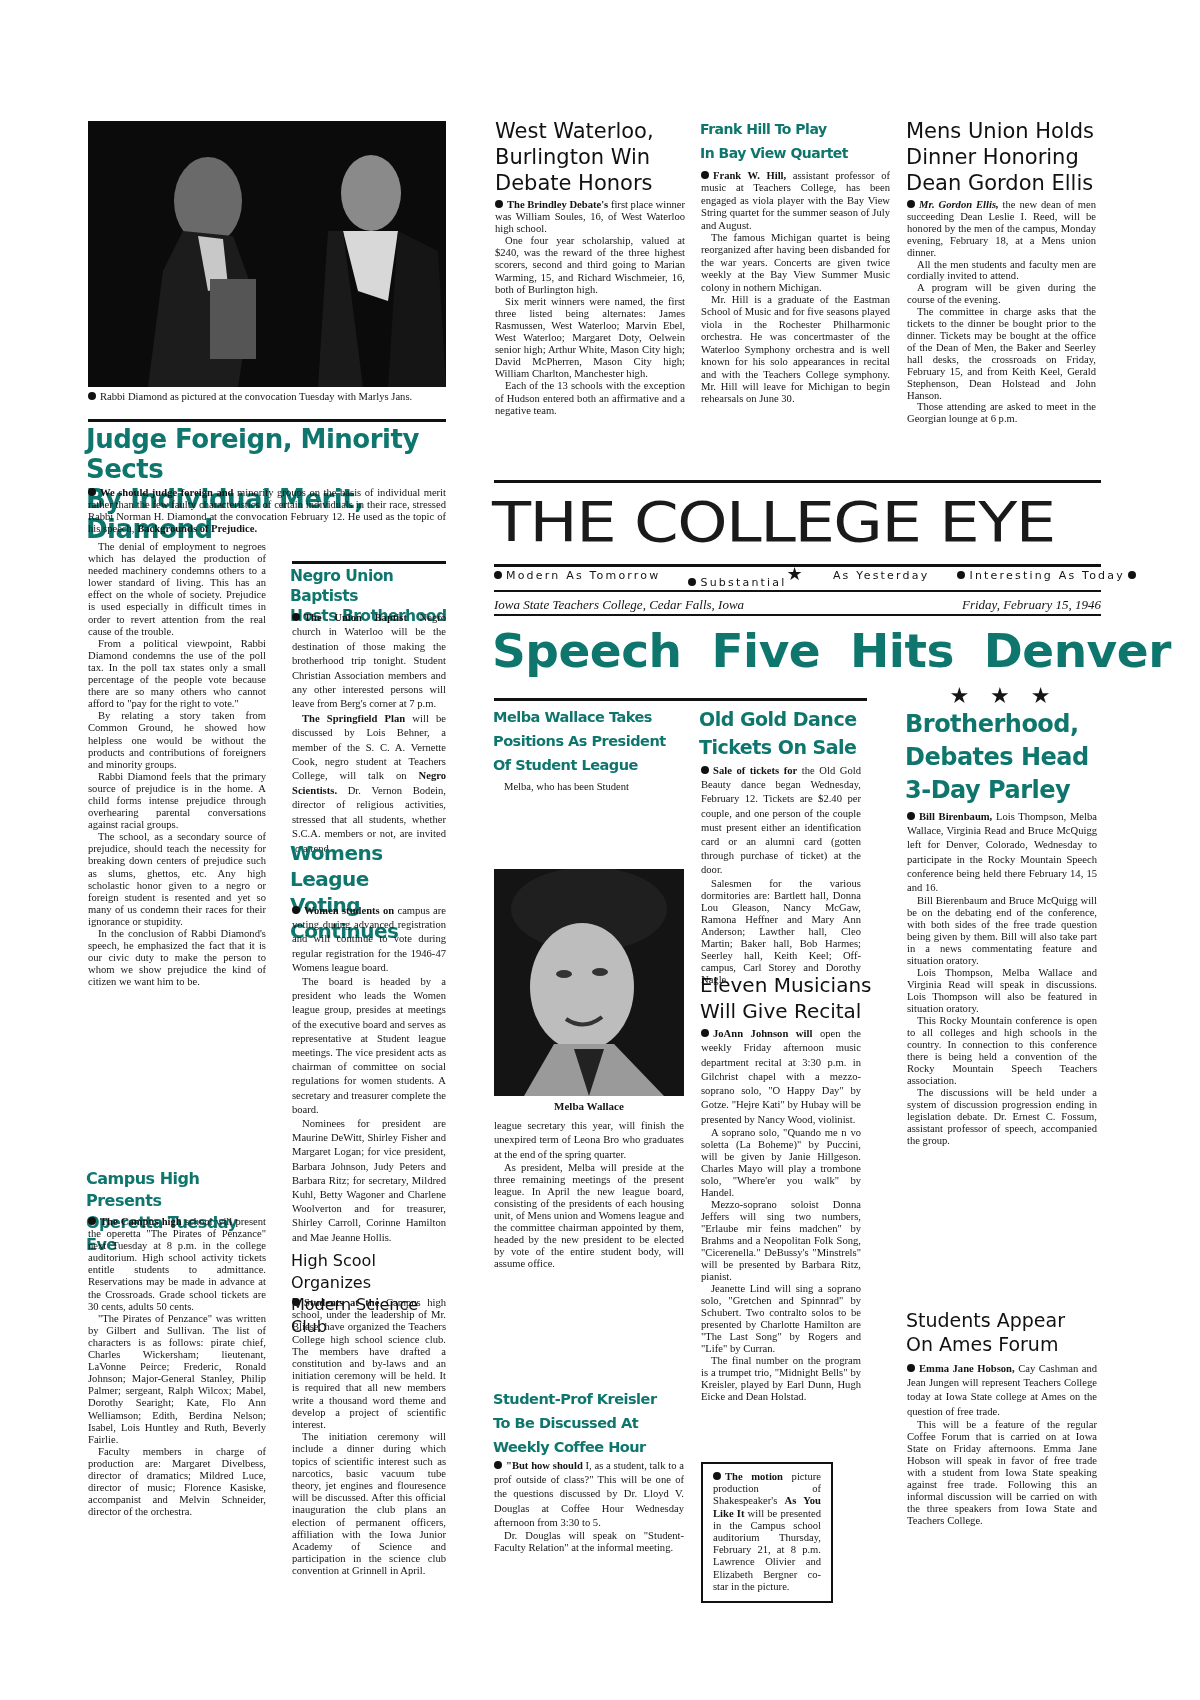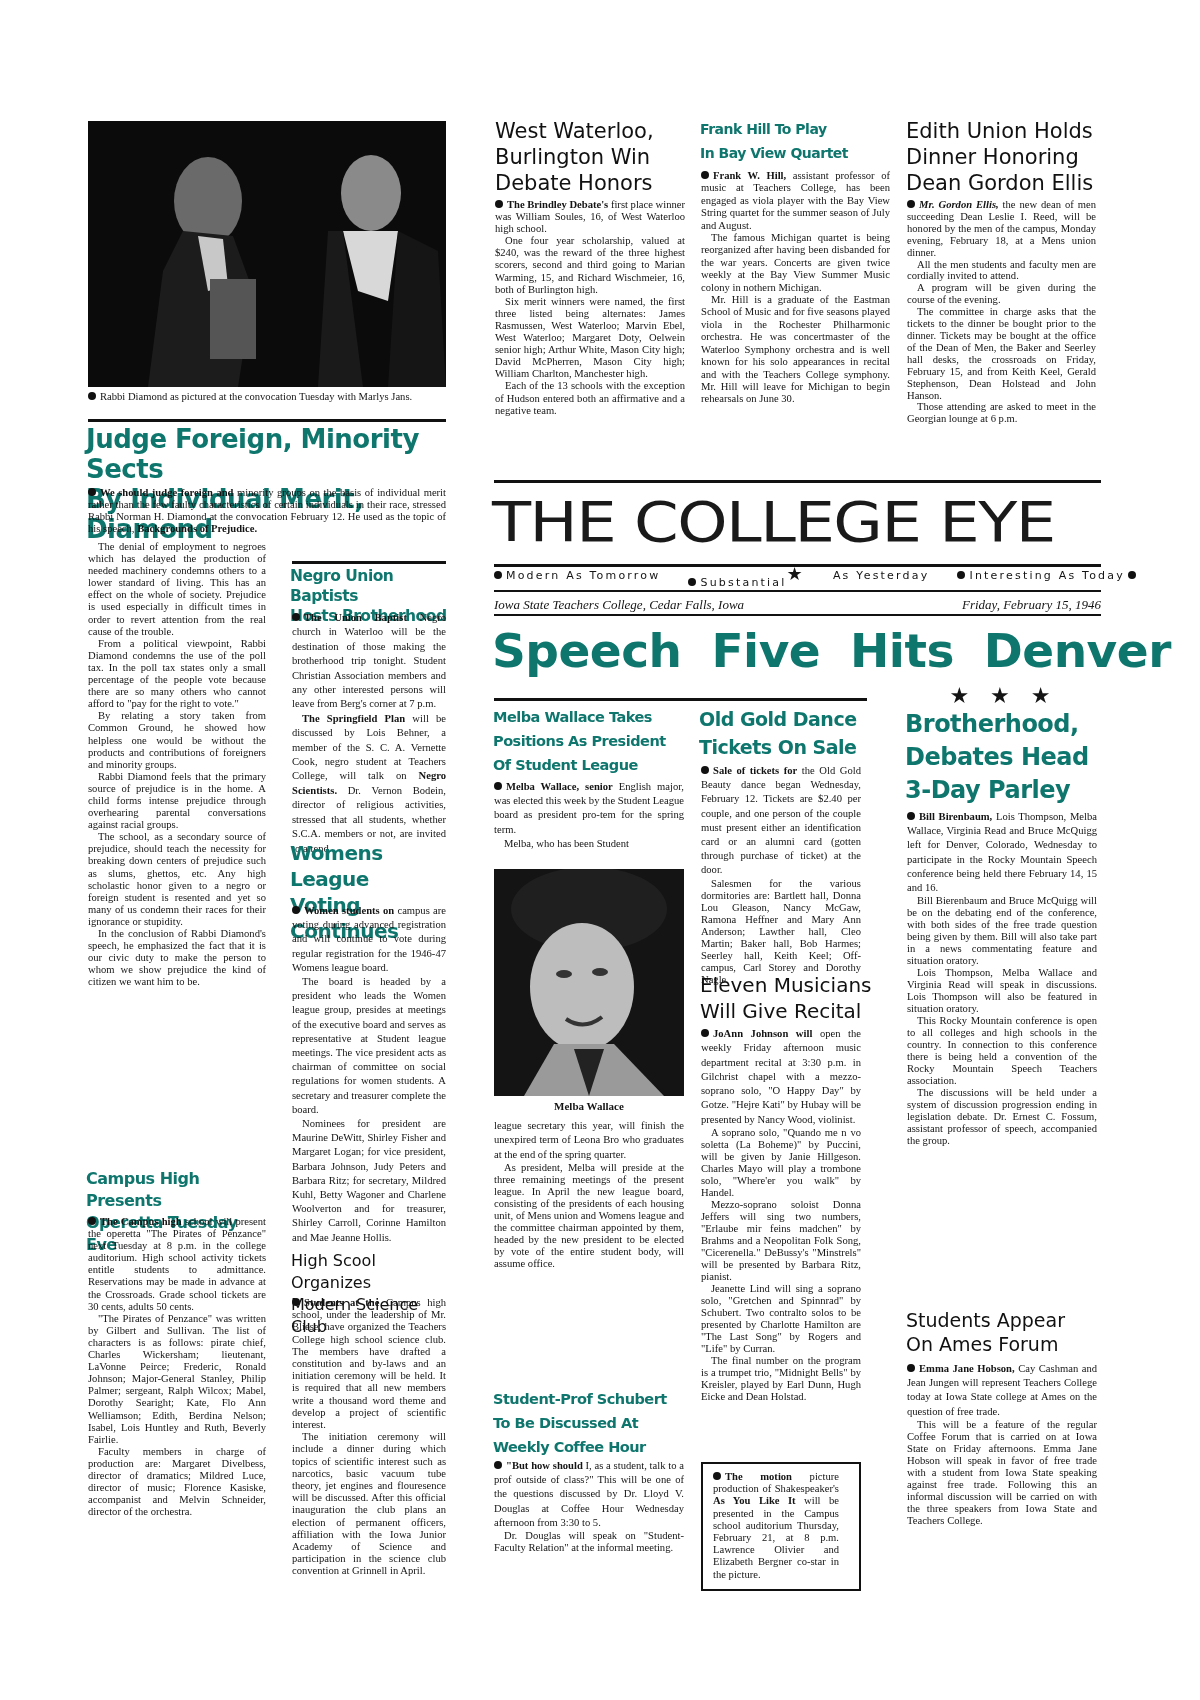--- a/index.html
+++ b/index.html
@@ -109,21 +109,21 @@
   <div>Frank Hill To Play</div>
   <div>In Bay View Quartet</div>
 </div>
 <div class="abs body-text" style="left:701px;top:170px;width:189px;line-height:12.4px;">
   <p class="lead"><span class="bullet"></span><b>Frank W. Hill,</b><span> assistant professor of music at Teachers College, has been engaged as viola player with the Bay View String quartet for the summer season of July and August.</span></p>
   <p>The famous Michigan quartet is being reorganized after having been disbanded for the war years. Concerts are given twice weekly at the Bay View Summer Music colony in nothern Michigan.</p>
   <p>Mr. Hill is a graduate of the Eastman School of Music and for five seasons played viola in the Rochester Philharmonic orchestra. He was concertmaster of the Waterloo Symphony orchestra and is well known for his solo appearances in recital and with the Teachers College symphony. Mr. Hill will leave for Michigan to begin rehearsals on June 30.</p>
 </div>
 
 <div class="abs hl-light" style="left:906px;top:118px;width:200px;font-size:21px;line-height:26px;">
-  <div>Edith Union Holds</div>
+  <div>Mens Union Holds</div>
   <div>Dinner Honoring</div>
   <div>Dean Gordon Ellis</div>
 </div>
 <div class="abs body-text" style="left:907px;top:199px;width:189px;line-height:11.9px;">
   <p class="lead"><span class="bullet"></span><b><i>Mr. Gordon Ellis,</i></b><span> the new dean of men succeeding Dean Leslie I. Reed, will be honored by the men of the campus, Monday evening, February 18, at a Mens union dinner.</span></p>
   <p>All the men students and faculty men are cordially invited to attend.</p>
   <p>A program will be given during the course of the evening.</p>
   <p>The committee in charge asks that the tickets to the dinner be bought prior to the dinner. Tickets may be bought at the office of the Dean of Men, the Baker and Seerley hall desks, the crossroads on Friday, February 15, and from Keith Keel, Gerald Stephenson, Dean Holstead and John Hanson.</p>
   <p>Those attending are asked to meet in the Georgian lounge at 6 p.m.</p>
 </div>
@@ -147,21 +147,20 @@
 <div class="abs hl-heavy" style="left:492px;top:622px;width:620px;font-size:47px;line-height:58px;word-spacing:14px;letter-spacing:-0.5px;white-space:nowrap;">Speech Five Hits Denver</div>
 <div class="rule" style="left:494px;top:698px;width:373px;height:3px;"></div>
 <div class="abs" style="left:900px;top:683px;width:200px;font-size:22px;text-align:center;white-space:pre;">★   ★   ★</div>
 
 <div class="abs hl-heavy" style="left:493px;top:705px;width:190px;font-size:14.5px;line-height:24px;">
   <div>Melba Wallace Takes</div>
   <div>Positions As President</div>
   <div>Of Student League</div>
 </div>
 <div class="abs body-text" style="left:494px;top:780px;width:190px;line-height:14.2px;">
-  <p class="lead"><span class="bullet"></span><b>Melba Wallace, senior</b><span> English major, was elected this week by the Student League board as president pro-tem for the spring term.</span></p>
   <p>Melba, who has been Student</p>
 </div>
 <div class="abs photo" style="left:494px;top:869px;width:190px;height:227px;">
   <svg width="190" height="227" viewBox="0 0 190 227">
     <rect width="190" height="227" fill="#141414"></rect>
     <ellipse cx="95" cy="40" rx="78" ry="42" fill="#1f1f1f"></ellipse>
     <ellipse cx="88" cy="118" rx="52" ry="64" fill="#bdbdbd"></ellipse>
     <ellipse cx="70" cy="105" rx="8" ry="4" fill="#333"></ellipse>
     <ellipse cx="106" cy="103" rx="8" ry="4" fill="#333"></ellipse>
     <path d="M72 150 Q90 162 108 148" stroke="#333" stroke-width="4" fill="none"></path>
@@ -169,21 +168,21 @@
     <path d="M80 180 L95 227 L110 180 Z" fill="#222"></path>
   </svg>
 </div>
 <div class="abs caption" style="left:494px;top:1100px;width:190px;text-align:center;font-weight:bold;font-size:11px;">Melba Wallace</div>
 <div class="abs body-text" style="left:494px;top:1119px;width:190px;line-height:14.3px;">
   <p class="lead">league secretary this year, will finish the unexpired term of Leona Bro who graduates at the end of the spring quarter.</p>
   <p style="line-height:12px;">As president, Melba will preside at the three remaining meetings of the present league. In April the new league board, consisting of the presidents of each housing unit, of Mens union and Womens league and the committee chairman appointed by them, headed by the new president to be elected by vote of the entire student body, will assume office.</p>
 </div>
 
 <div class="abs hl-heavy" style="left:493px;top:1387px;width:200px;font-size:14.5px;line-height:24px;">
-  <div>Student-Prof Schubert</div>
+  <div>Student-Prof Kreisler</div>
   <div>To Be Discussed At</div>
   <div>Weekly Coffee Hour</div>
 </div>
 <div class="abs body-text" style="left:494px;top:1459px;width:190px;line-height:14.2px;">
   <p class="lead"><span class="bullet"></span><b>"But how should</b><span> I, as a student, talk to a prof outside of class?" This will be one of the questions discussed by Dr. Lloyd V. Douglas at Coffee Hour Wednesday afternoon from 3:30 to 5.</span></p>
   <p style="line-height:12px;">Dr. Douglas will speak on "Student-Faculty Relation" at the informal meeting.</p>
 </div>
 
 <div class="abs hl-heavy" style="left:699px;top:705px;width:200px;font-size:19px;line-height:28px;">
   <div>Old Gold Dance</div>
@@ -199,21 +198,21 @@
   <div>Will Give Recital</div>
 </div>
 <div class="abs body-text" style="left:701px;top:1027px;width:160px;line-height:14.3px;">
   <p class="lead"><span class="bullet"></span><b>JoAnn Johnson will</b><span> open the weekly Friday afternoon music department recital at 3:30 p.m. in Gilchrist chapel with a mezzo-soprano solo, "O Happy Day" by Gotze. "Hejre Kati" by Hubay will be presented by Nancy Wood, violinist.</span></p>
   <p style="line-height:12px;">A soprano solo, "Quando me n vo soletta (La Boheme)" by Puccini, will be given by Janie Hillgeson. Charles Mayo will play a trombone solo, "Where'er you walk" by Handel.</p>
   <p style="line-height:12px;">Mezzo-soprano soloist Donna Jeffers will sing two numbers, "Erlaube mir feins madchen" by Brahms and a Neopolitan Folk Song, "Cicerenella." DeBussy's "Minstrels" will be presented by Barbara Ritz, pianist.</p>
   <p style="line-height:12px;">Jeanette Lind will sing a soprano solo, "Gretchen and Spinnrad" by Schubert. Two contralto solos to be presented by Charlotte Hamilton are "The Last Song" by Rogers and "Life" by Curran.</p>
   <p style="line-height:12px;">The final number on the program is a trumpet trio, "Midnight Bells" by Kreisler, played by Earl Dunn, Hugh Eicke and Dean Holstad.</p>
 </div>
 
-<div class="abs body-text" style="left:701px;top:1462px;width:160px;border:2px solid #111;padding:7px 20px 8px 10px;line-height:12.2px;">
+<div class="abs body-text" style="left:701px;top:1462px;width:132px;border:2px solid #111;padding:7px 10px 8px 10px;line-height:12.2px;">
   <p class="lead"><span class="bullet"></span><b>The motion</b><span> picture production of Shakespeaker's </span><b>As You Like It</b><span> will be presented in the Campus school auditorium Thursday, February 21, at 8 p.m. Lawrence Olivier and Elizabeth Bergner co-star in the picture.</span></p>
 </div>
 
 <div class="abs hl-heavy" style="left:905px;top:708px;width:205px;font-size:24px;line-height:33px;">
   <div>Brotherhood,</div>
   <div>Debates Head</div>
   <div>3-Day Parley</div>
 </div>
 <div class="abs body-text" style="left:907px;top:810px;width:190px;line-height:14.2px;">
   <p class="lead"><span class="bullet"></span><b>Bill Birenbaum,</b><span> Lois Thompson, Melba Wallace, Virginia Read and Bruce McQuigg left for Denver, Colorado, Wednesday to participate in the Rocky Mountain Speech conference being held there February 14, 15 and 16.</span></p>

